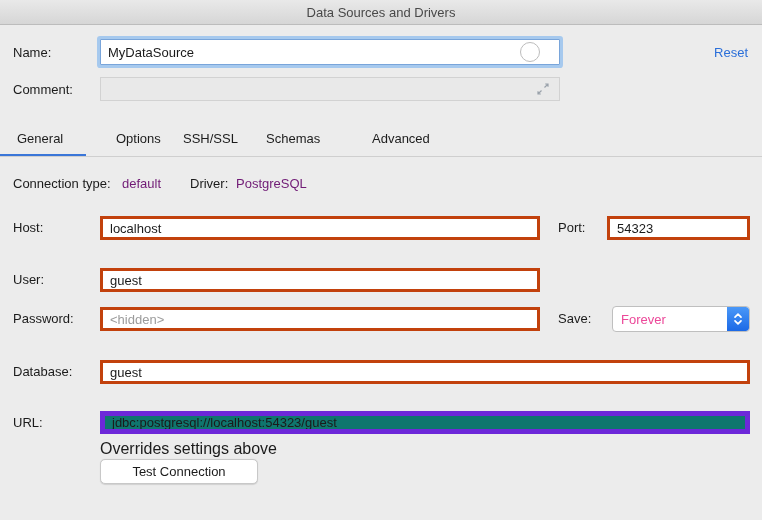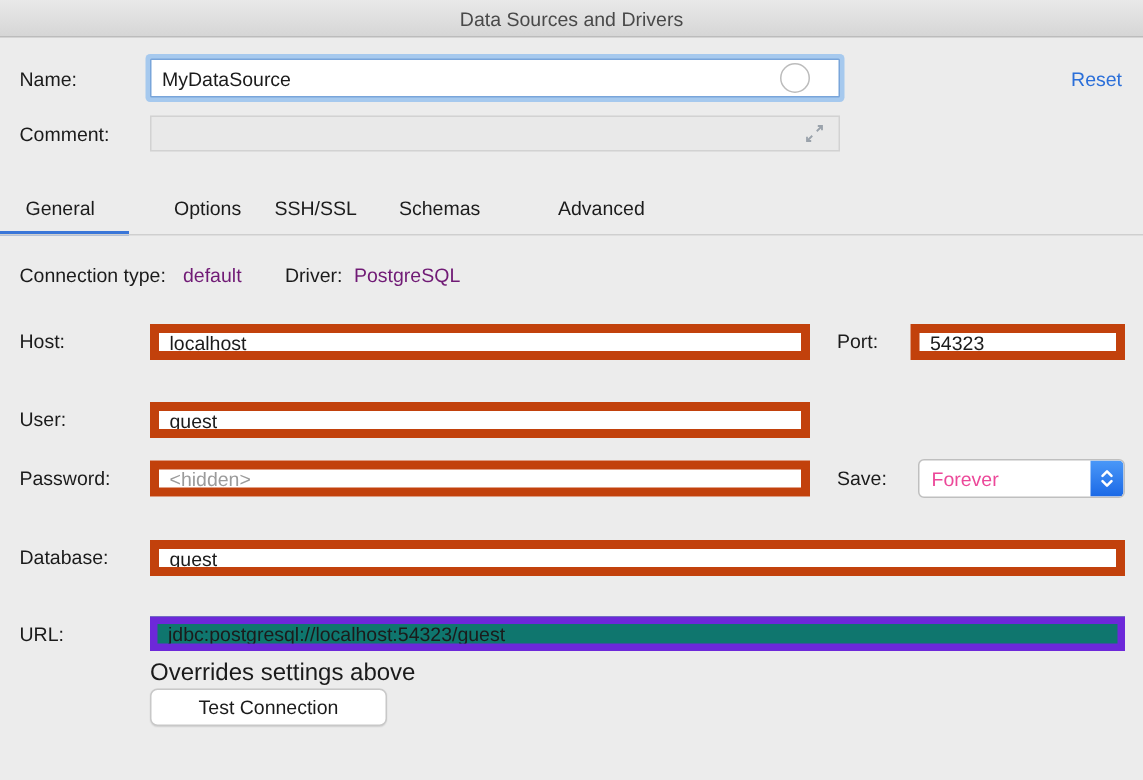--- a/index.html
+++ b/index.html
@@ -14,21 +14,21 @@
     position:absolute; left:0; top:0; width:762px; height:25px;
     background:linear-gradient(#e9e9e9,#d6d6d6);
     border-bottom:1px solid #bcbcbc;
     display:flex; align-items:center; justify-content:center;
   }
   .titlebar-text { font-size:13px; color:#494949; }
   
   .lbl { position:absolute; font-size:13px; color:#1b1b1b; white-space:nowrap; }
   
   .field {
-    position:absolute; background:#ffffff; border:6px solid #c2410c;
+    position:absolute; background:#ffffff; border:3px solid #c2410c;
     font-family:"Liberation Sans","DejaVu Sans",sans-serif;
     font-size:13px; color:#1b1b1b; padding:0 7px; outline:none;
   }
   .field::placeholder { color:#9b9b9b; opacity:1; }
   #name-input {
     left:100px; top:39px; width:460px; height:26px;
     border:1px solid #79a5da; border-radius:1px;
     box-shadow:0 0 0 3px #a6c9ee; padding-right:40px;
   }
   #name-spinner {

